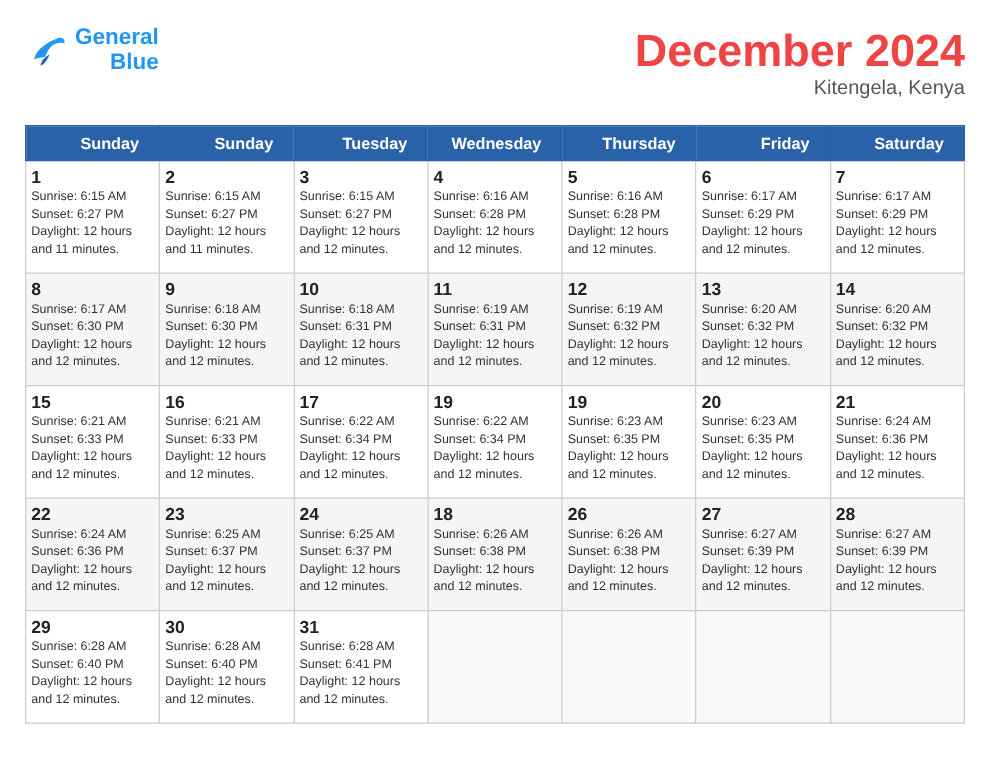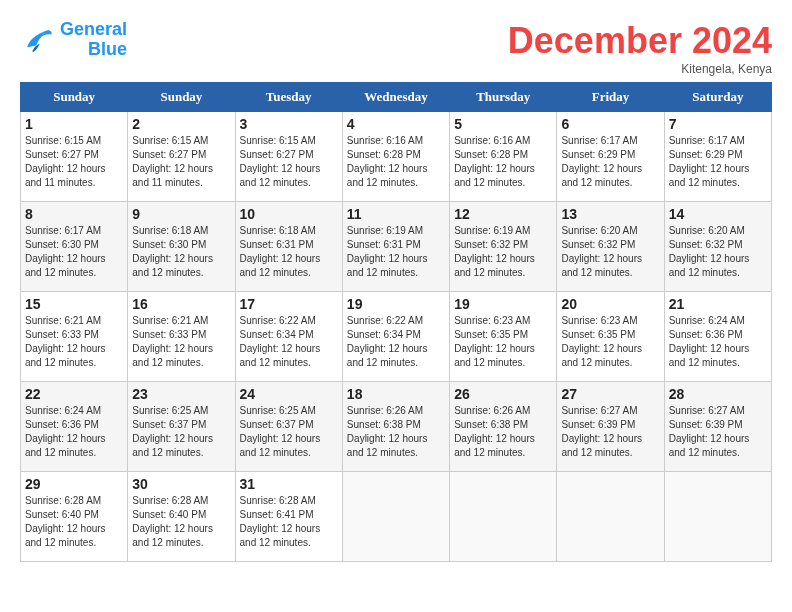--- a/index.html
+++ b/index.html
@@ -7,21 +7,21 @@
       font-family: Arial, sans-serif;
       background: #fff;
       width: 792px;
       min-height: 612px;
       padding: 20px;
     }
     .header {
       display: flex;
       justify-content: space-between;
       align-items: flex-start;
-      margin-bottom: 6px;
+      margin-bottom: 20px;
     }
     .logo {
       display: flex;
       align-items: center;
       gap: 4px;
     }
     .logo-text {
       font-size: 18px;
       font-weight: bold;
       color: #333;
@@ -36,37 +36,36 @@
     }
     .title-block {
       text-align: right;
     }
     .month-title {
       font-size: 36px;
       font-weight: bold;
       color: #ef4444;
     }
     .location {
-      font-size: 12px;
+      font-size: 16px;
       color: #555;
     }
     .calendar {
       width: 100%;
       border-collapse: collapse;
       font-size: 11px;
     }
     .calendar th {
       background: #2962a8;
       color: #fff;
-      padding: 6px 4px;
-      text-align: center;
+      padding: 6px 16px;
+      text-align: right;
       font-size: 13px;
       font-weight: bold;
       border: 1px solid #2962a8;
-      font-family: Liberation Serif, serif;
     }
     .calendar td {
       border: 1px solid #ccc;
       vertical-align: top;
       padding: 4px;
       width: calc(100% / 7);
       height: 90px;
       background: #fff;
     }
     .calendar tr:nth-child(even) td {

